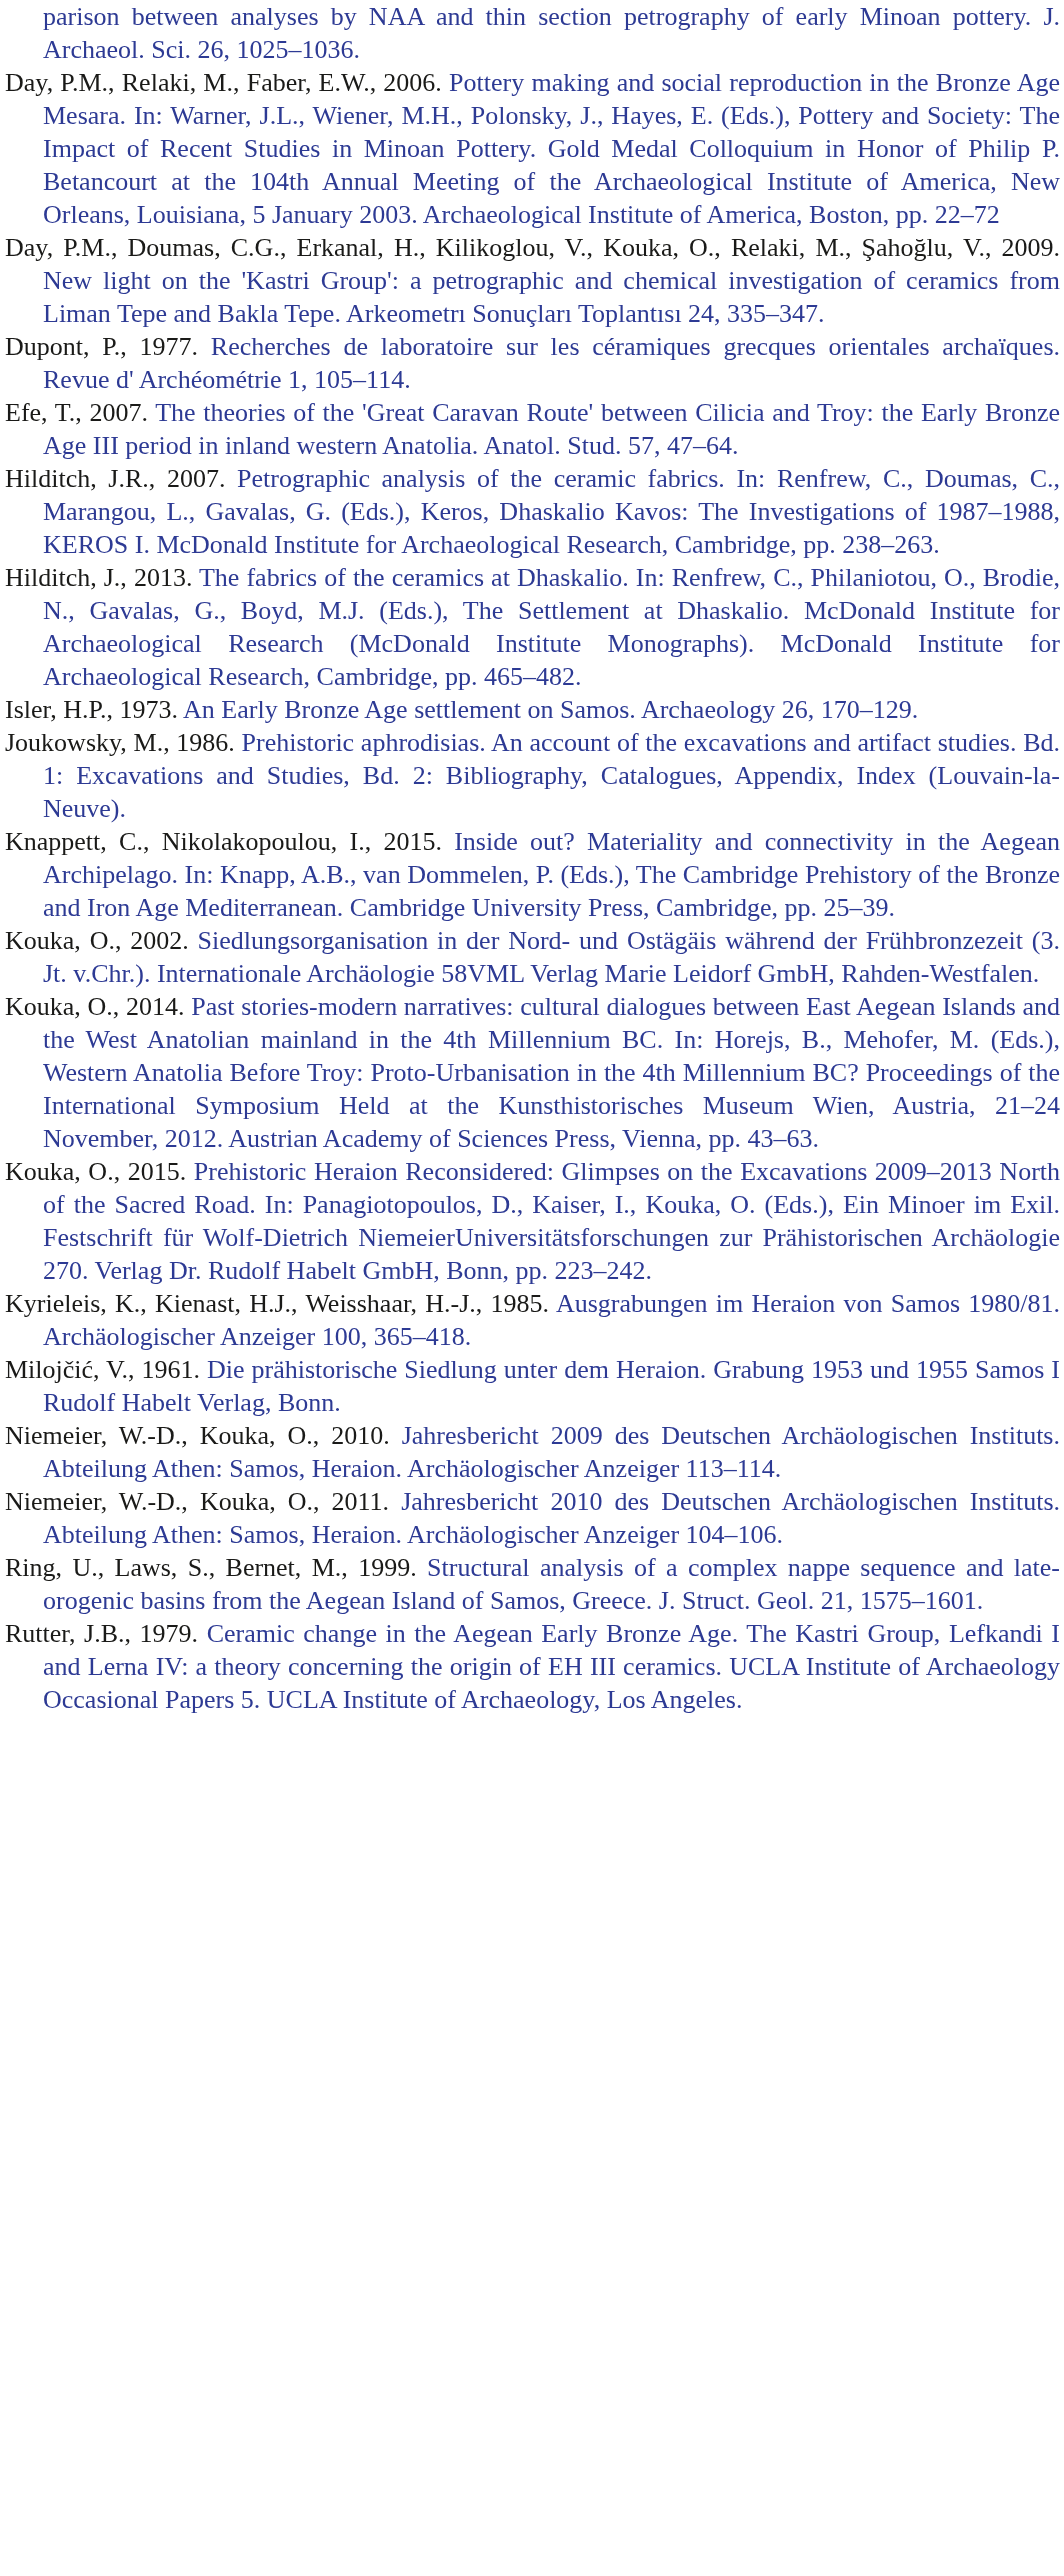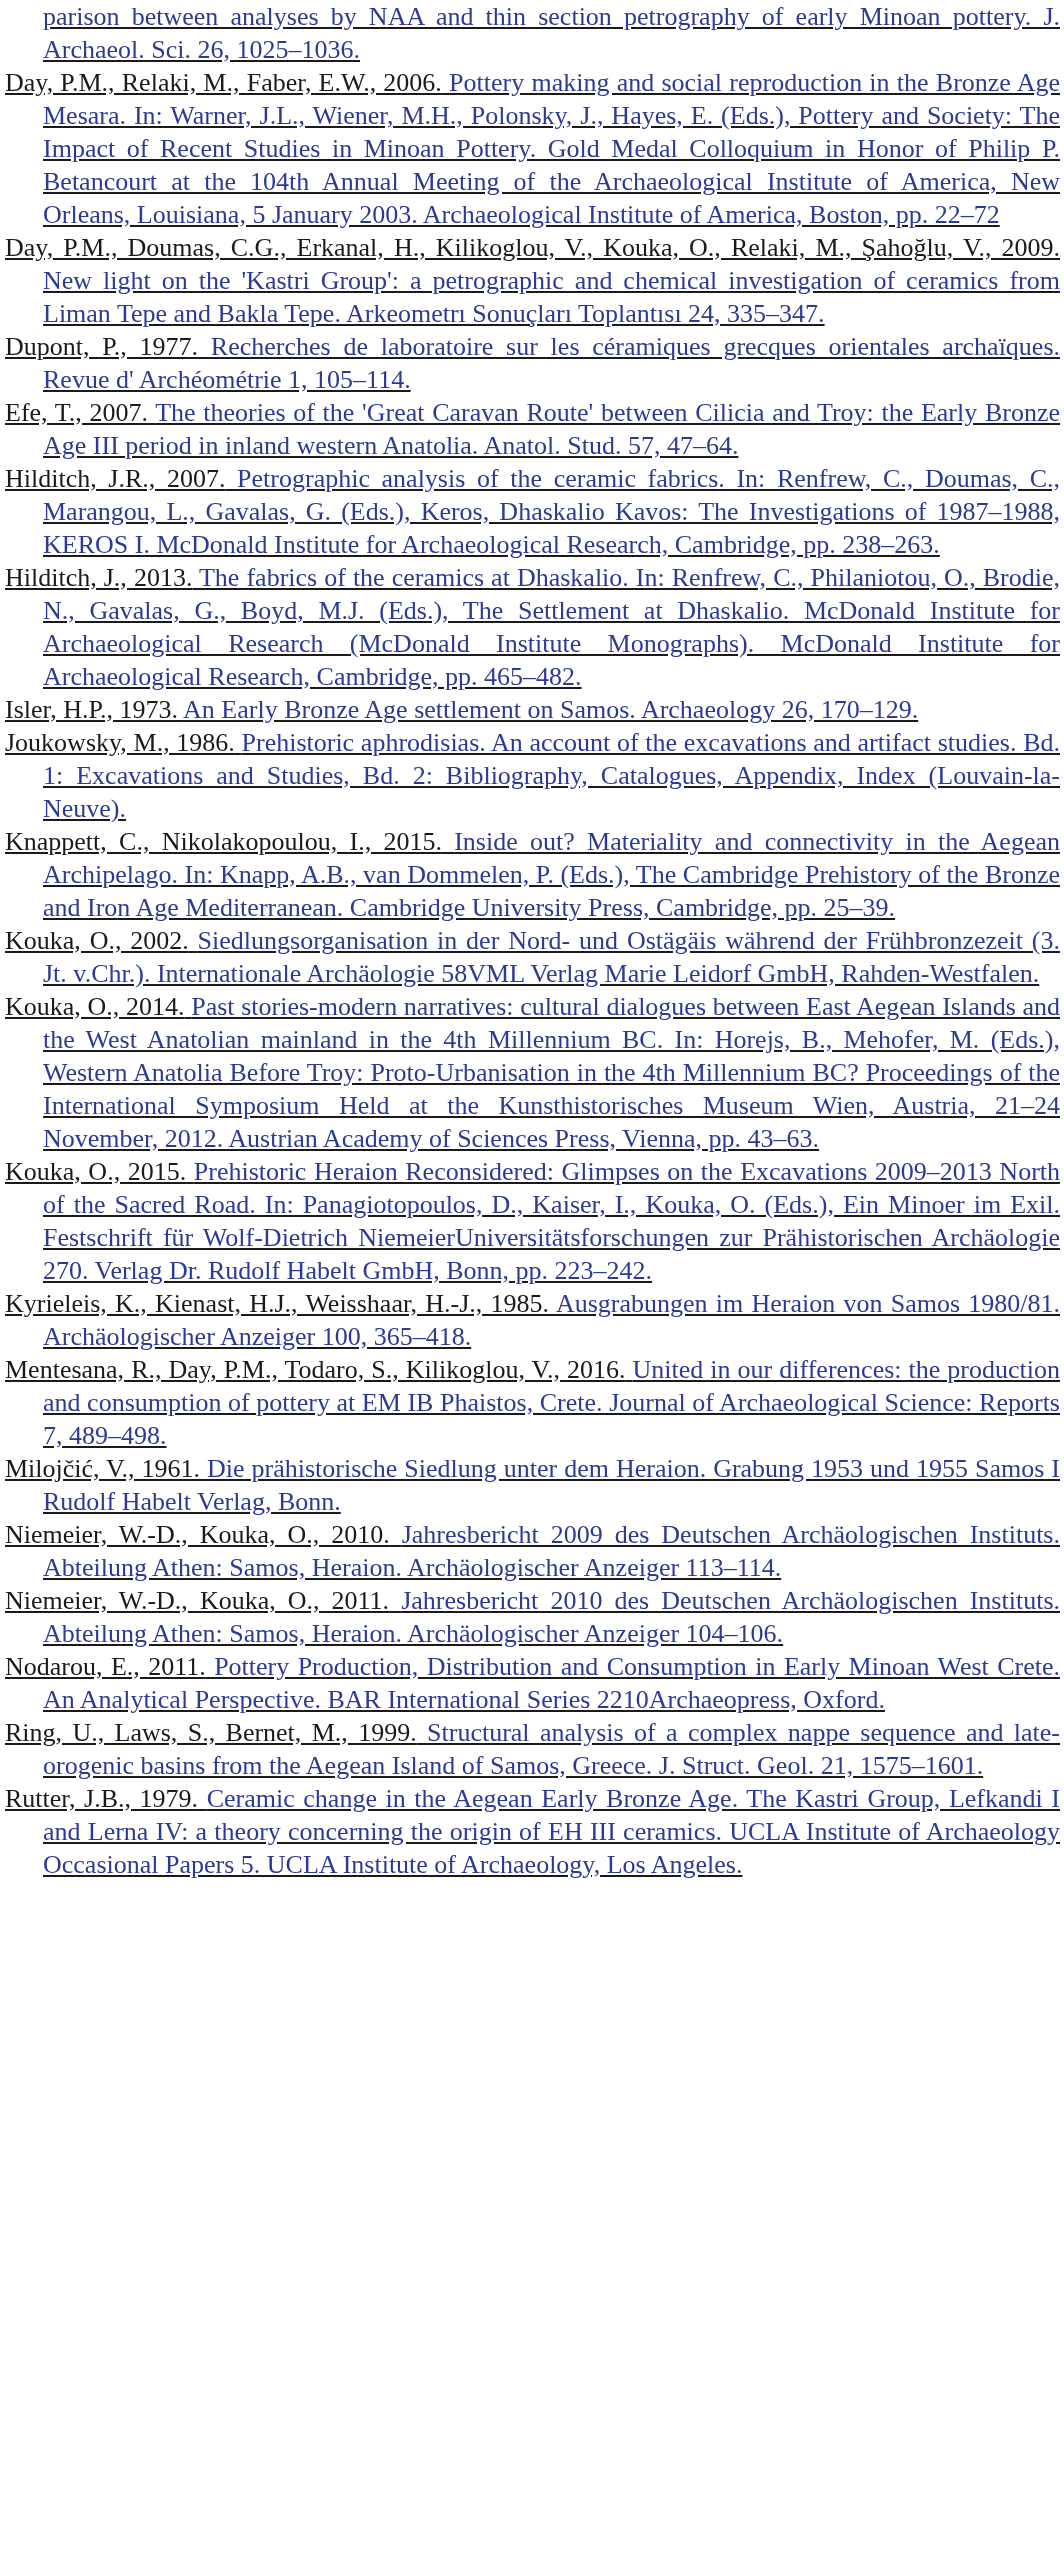--- a/index.html
+++ b/index.html
@@ -9,21 +9,20 @@
   }
   body {
     width: 1065px;
     font-family: "Liberation Serif", "DejaVu Serif", serif;
     font-size: 26px;
     line-height: 33px;
     color: var(--fg, #1a1a18);
   }
   .refs {
     padding: 0 5px 4px 5px;
-    text-decoration: underline;
   }
   p.ref {
     margin: 0;
     text-align: justify;
     padding-left: 38px;
     text-indent: -38px;
     hyphens: none;
   }
   p.ref.continuation {
     text-indent: 0;
@@ -63,29 +62,27 @@
 
   <p class="ref"><span class="ref-authors">Kouka, O., 2002.</span> <span class="ref-link">Siedlungsorganisation in der Nord- und Ostägäis während der Frühbronzezeit (3. Jt. v.Chr.). Internationale Archäologie 58VML Verlag Marie Leidorf GmbH, Rahden-Westfalen.</span></p>
 
 
   <p class="ref"><span class="ref-authors">Kouka, O., 2014.</span> <span class="ref-link">Past stories-modern narratives: cultural dialogues between East Aegean Islands and the West Anatolian mainland in the 4th Millennium BC. In: Horejs, B., Mehofer, M. (Eds.), Western Anatolia Before Troy: Proto-Urbanisation in the 4th Millennium BC? Proceedings of the International Symposium Held at the Kunsthistorisches Museum Wien, Austria, 21–24 November, 2012. Austrian Academy of Sciences Press, Vienna, pp. 43–63.</span></p>
 
   <p class="ref"><span class="ref-authors">Kouka, O., 2015.</span> <span class="ref-link">Prehistoric Heraion Reconsidered: Glimpses on the Excavations 2009–2013 North of the Sacred Road. In: Panagiotopoulos, D., Kaiser, I., Kouka, O. (Eds.), Ein Minoer im Exil. Festschrift für Wolf-Dietrich NiemeierUniversitätsforschungen zur Prähistorischen Archäologie 270. Verlag Dr. Rudolf Habelt GmbH, Bonn, pp. 223–242.</span></p>
 
   <p class="ref"><span class="ref-authors">Kyrieleis, K., Kienast, H.J., Weisshaar, H.-J., 1985.</span> <span class="ref-link">Ausgrabungen im Heraion von Samos 1980/81. Archäologischer Anzeiger 100, 365–418.</span></p>
 
-  <p class="ref"><span class="ref-authors">Mentesana, R., Day, P.M., Todaro, S., Kilikoglou, V., 2016.</span> <span class="ref-link">United in our differences: the production and consumption of pottery at EM IB Phaistos, Crete. Journal of Archaeological Science: Reports 7, 489–498.</span></p>
 
   <p class="ref"><span class="ref-authors">Milojčić, V., 1961.</span> <span class="ref-link">Die prähistorische Siedlung unter dem Heraion. Grabung 1953 und 1955 Samos I Rudolf Habelt Verlag, Bonn.</span></p>
 
   <p class="ref"><span class="ref-authors">Niemeier, W.-D., Kouka, O., 2010.</span> <span class="ref-link">Jahresbericht 2009 des Deutschen Archäologischen Instituts. Abteilung Athen: Samos, Heraion. Archäologischer Anzeiger 113–114.</span></p>
 
   <p class="ref"><span class="ref-authors">Niemeier, W.-D., Kouka, O., 2011.</span> <span class="ref-link">Jahresbericht 2010 des Deutschen Archäologischen Instituts. Abteilung Athen: Samos, Heraion. Archäologischer Anzeiger 104–106.</span></p>
 
 
-  <p class="ref"><span class="ref-authors">Nodarou, E., 2011.</span> <span class="ref-link">Pottery Production, Distribution and Consumption in Early Minoan West Crete. An Analytical Perspective. BAR International Series 2210Archaeopress, Oxford.</span></p>
 
   <p class="ref"><span class="ref-authors">Ring, U., Laws, S., Bernet, M., 1999.</span> <span class="ref-link">Structural analysis of a complex nappe sequence and late-orogenic basins from the Aegean Island of Samos, Greece. J. Struct. Geol. 21, 1575–1601.</span></p>
 
 
   <p class="ref"><span class="ref-authors">Rutter, J.B., 1979.</span> <span class="ref-link">Ceramic change in the Aegean Early Bronze Age. The Kastri Group, Lefkandi I and Lerna IV: a theory concerning the origin of EH III ceramics. UCLA Institute of Archaeology Occasional Papers 5. UCLA Institute of Archaeology, Los Angeles.</span></p>
 </div>
 
 
 </body></html>

